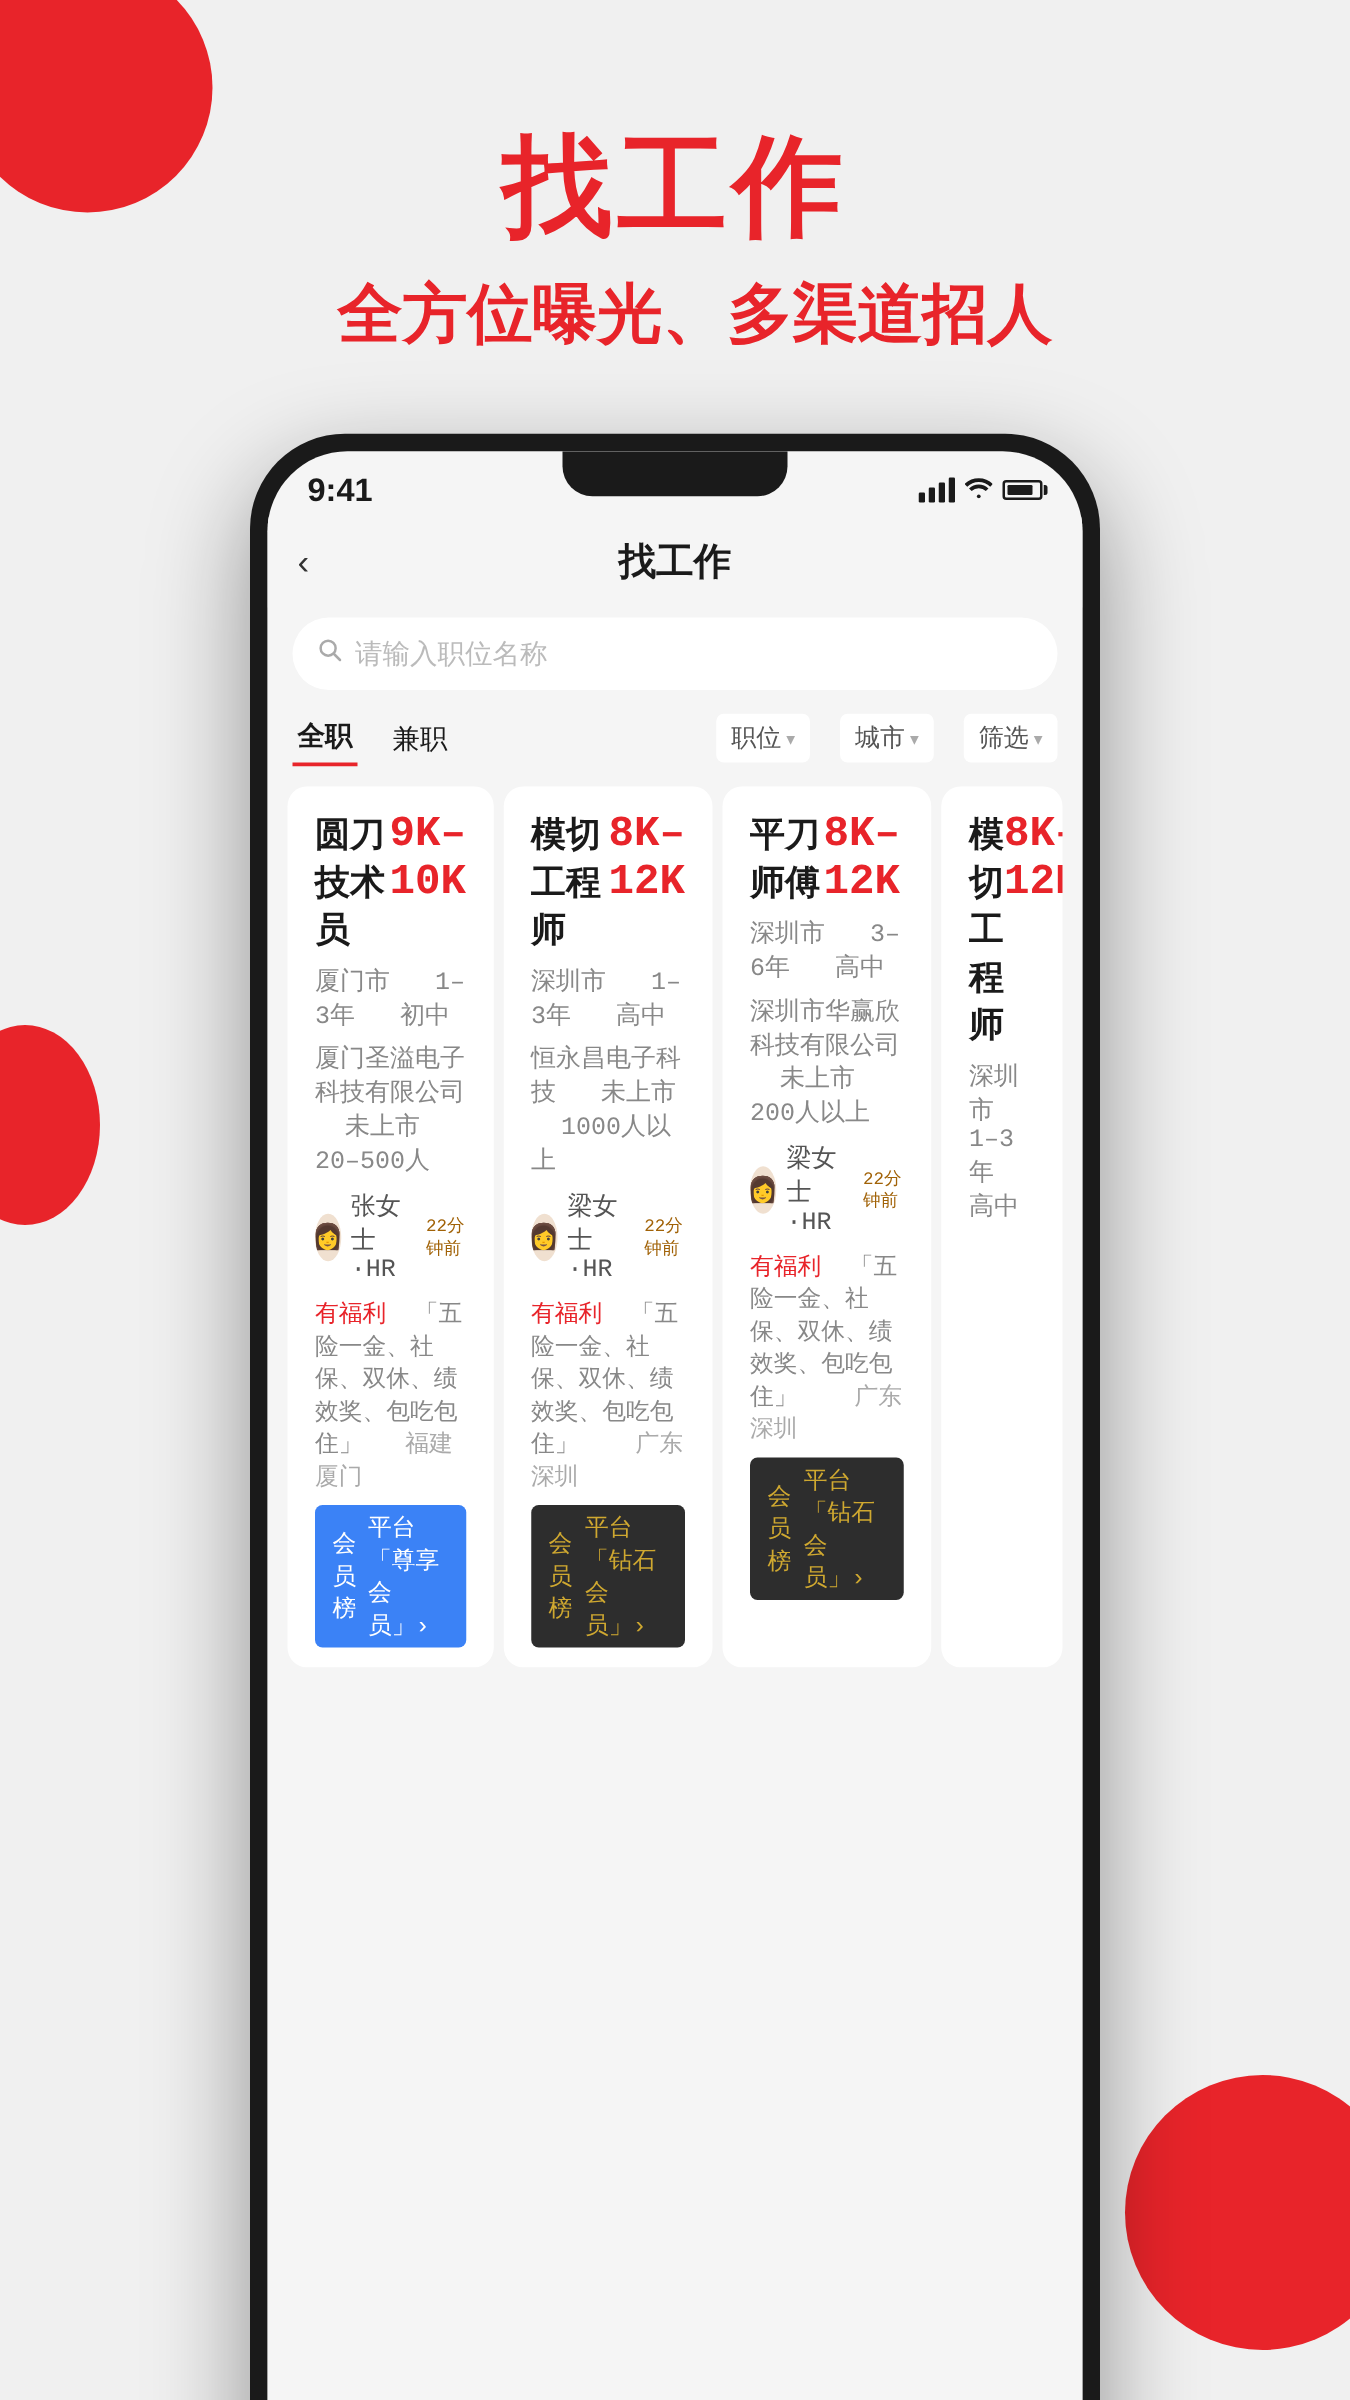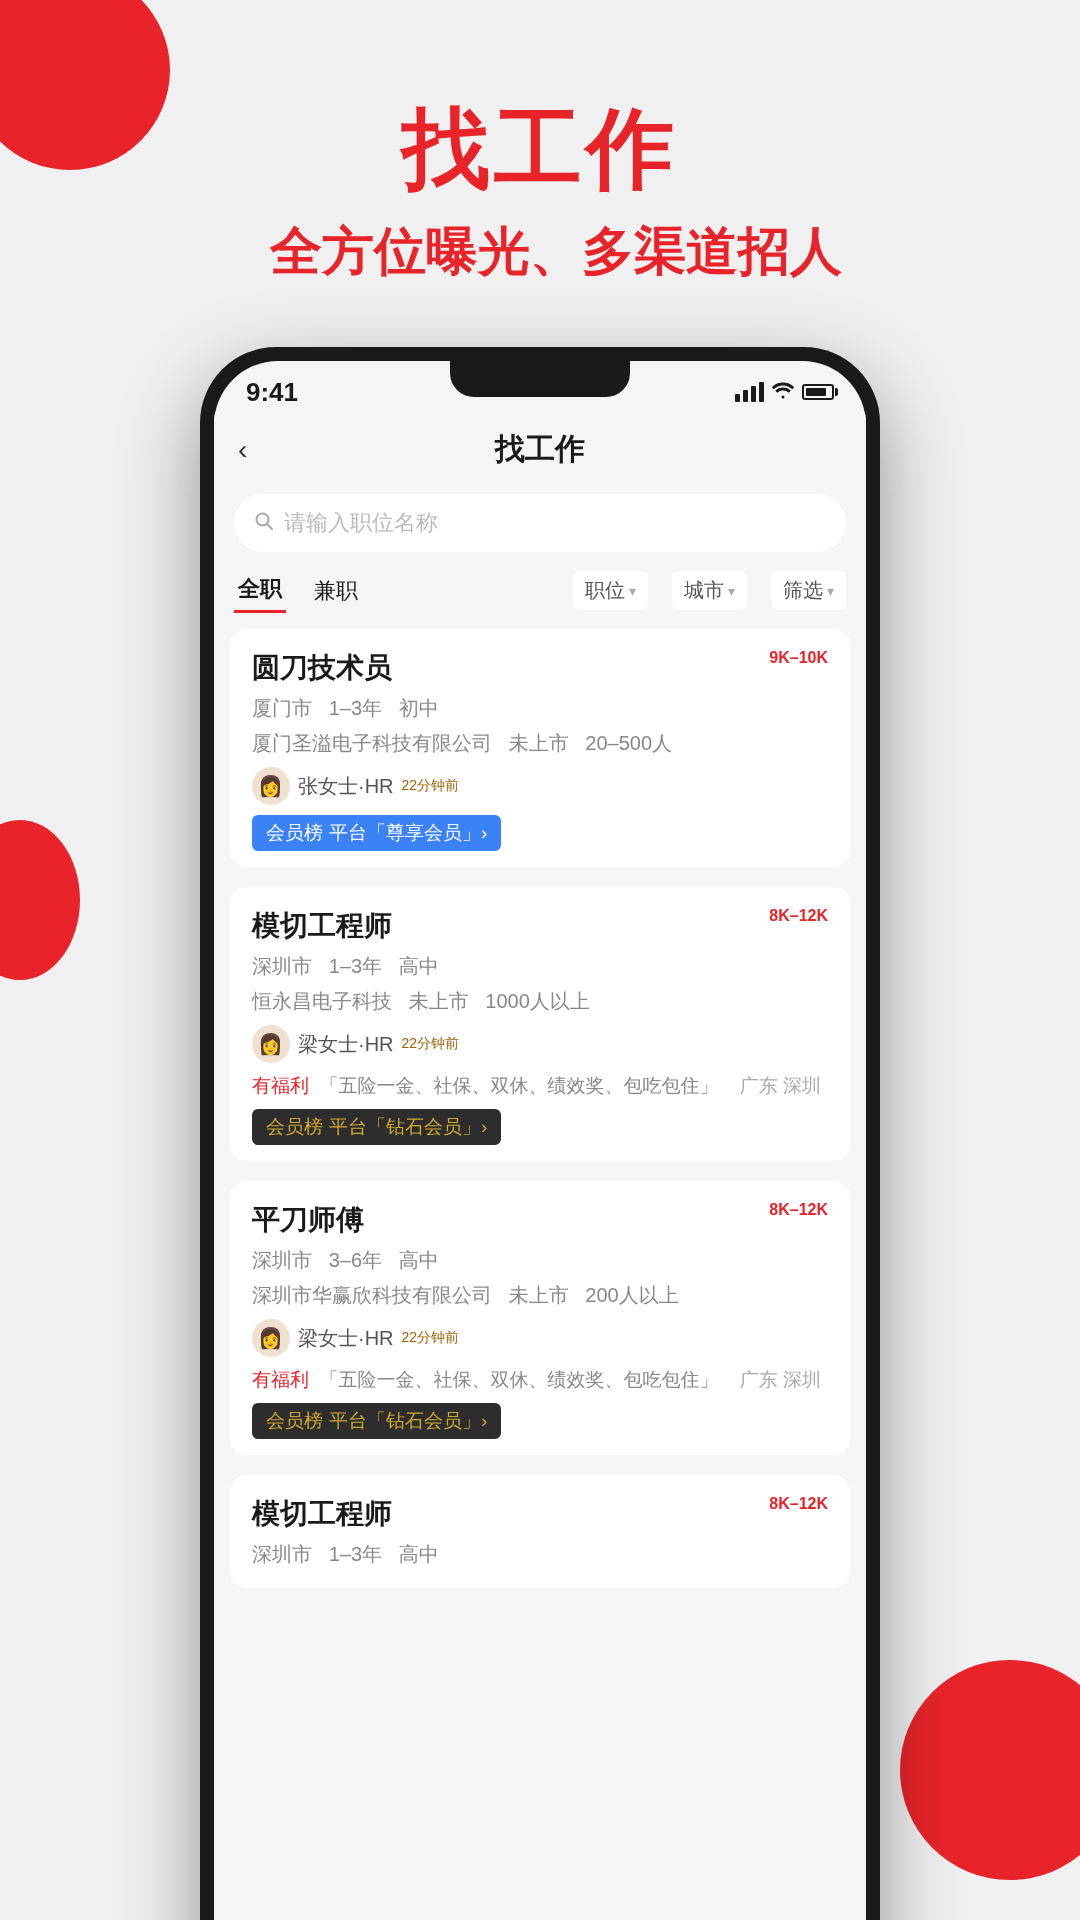--- a/index.html
+++ b/index.html
@@ -245,42 +245,42 @@
     }
     .filter-chip-arrow {
       font-size: 14px;
       color: #aaa;
     }
 
     
     .job-list {
       padding: 0 16px;
       display: flex;
-      flex-direction: column;
-      gap: 20px;
+      gap: 8px;
       overflow: hidden;
+      font-family: Liberation Mono, monospace;
     }
     .job-card {
       background: #fff;
       border-radius: 16px;
       padding: 20px 22px 16px;
     }
     .job-card-top {
       display: flex;
       justify-content: space-between;
       align-items: flex-start;
       margin-bottom: 8px;
     }
     .job-title {
       font-size: 28px;
       font-weight: 700;
       color: #1a1a1a;
     }
     .job-salary {
-      font-size: 16px;
+      font-size: 34px;
       font-weight: 700;
       color: #e8242a;
     }
     .job-tags {
       font-size: 20px;
       color: #888;
       margin-bottom: 8px;
     }
     .job-company {
       font-size: 20px;
@@ -430,20 +430,25 @@
               <span class="job-title">圆刀技术员</span>
               <span class="job-salary">9K–10K</span>
             </div>
             <div class="job-tags">厦门市 &nbsp; 1–3年 &nbsp; 初中</div>
             <div class="job-company">厦门圣溢电子科技有限公司 &nbsp; 未上市 &nbsp; 20–500人</div>
             <div class="job-hr-row">
               <div class="hr-avatar">👩</div>
               <span class="hr-name">张女士·HR</span>
               <span class="hr-time">22分钟前</span>
             </div>
+            <div class="job-benefits">
+              <span class="benefit-highlight">有福利</span>
+              &nbsp;「五险一金、社保、双休、绩效奖、包吃包住」
+              <span class="benefit-location">&nbsp; 福建 厦门</span>
+            </div>
             <div>
               <span class="member-badge blue">
                 <span>会员榜</span>
                 <span>平台「尊享会员」›</span>
               </span>
             </div>
           </div>
 
           <div class="job-card">
             <div class="job-card-top">

